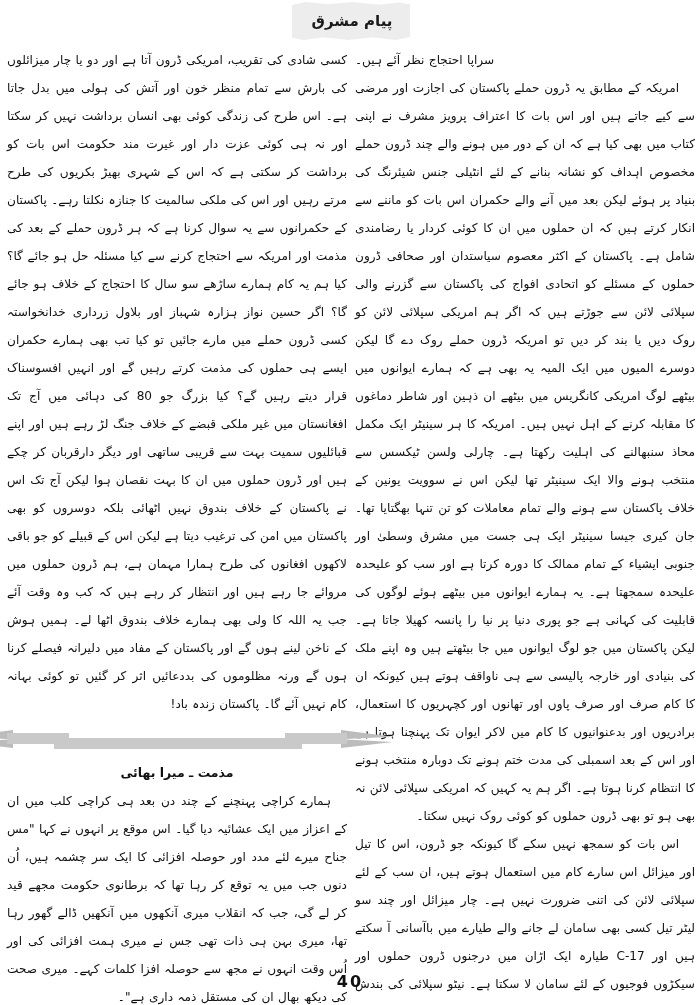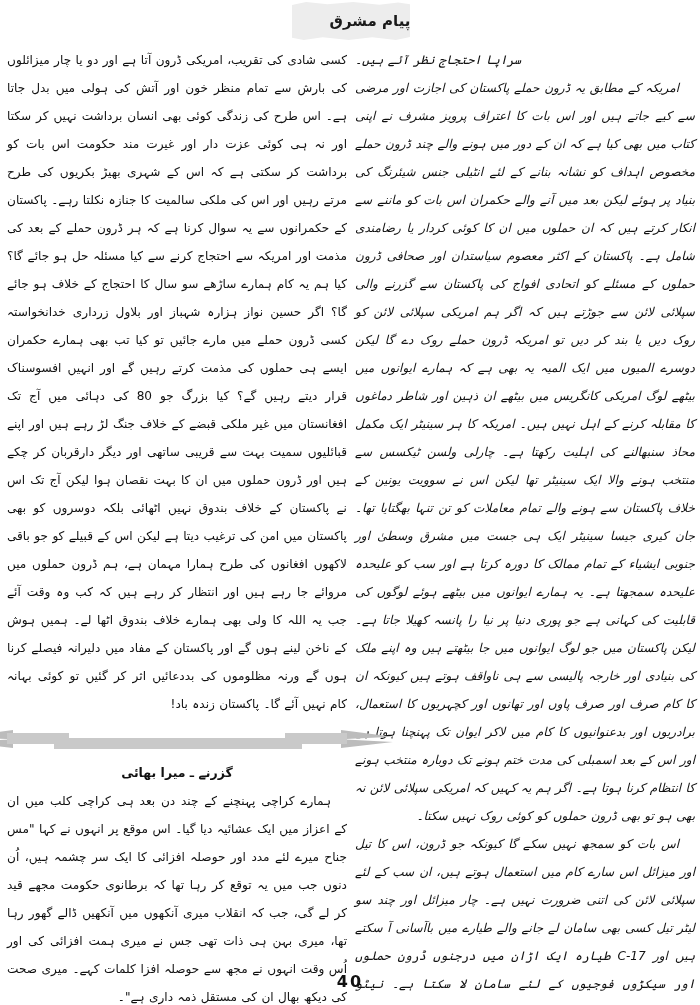--- a/index.html
+++ b/index.html
@@ -33,21 +33,21 @@
     width: 118px;
     height: 38px;
     background: #ededed;
     -webkit-clip-path: polygon(0% 8%, 12% 0%, 30% 6%, 52% 0%, 74% 7%, 90% 1%, 100% 6%,
                                100% 92%, 88% 100%, 68% 93%, 48% 100%, 26% 93%, 10% 100%, 0% 94%);
     clip-path: polygon(0% 8%, 12% 0%, 30% 6%, 52% 0%, 74% 7%, 90% 1%, 100% 6%,
                        100% 92%, 88% 100%, 68% 93%, 48% 100%, 26% 93%, 10% 100%, 0% 94%);
   }
   .masthead-title {
     position: absolute;
-    left: 306px;
+    left: 288px;
     top: 2px;
     width: 128px;
     height: 38px;
     display: flex;
     align-items: center;
     justify-content: center;
     font-size: 15px;
     font-weight: 700;
     letter-spacing: 0.5px;
     color: #1a1a1a;
@@ -64,21 +64,21 @@
     display: flex;
     flex-direction: row;
     direction: rtl;
   }
   .column {
     width: 340px;
     direction: rtl;
     text-align: justify;
     text-justify: inter-word;
   }
-  .column-right { margin-left: 8px; margin-right: 5px; font-style: italic; }
+  .column-right { margin-left: 8px; margin-right: 5px; }
   .column-left  { margin-left: 5px; }
 
   .para {
     margin: 0;
     font-size: 12.1px;
     line-height: 28px;
     text-align: justify;
     text-justify: inter-word;
     word-spacing: 0.5px;
     direction: rtl;
@@ -175,21 +175,21 @@
     <p class="para">کسی شادی کی تقریب، امریکی ڈرون آتا ہے اور دو یا چار میزائلوں کی بارش سے تمام منظر خون اور آتش کی ہولی میں بدل جاتا ہے۔ اس طرح کی زندگی کوئی بھی انسان برداشت نہیں کر سکتا اور نہ ہی کوئی عزت دار اور غیرت مند حکومت اس بات کو برداشت کر سکتی ہے کہ اس کے شہری بھیڑ بکریوں کی طرح مرتے رہیں اور اس کی ملکی سالمیت کا جنازہ نکلتا رہے۔ پاکستان کے حکمرانوں سے یہ سوال کرنا ہے کہ ہر ڈرون حملے کے بعد کی مذمت اور امریکہ سے احتجاج کرنے سے کیا مسئلہ حل ہو جائے گا؟ کیا ہم یہ کام ہمارے ساڑھے سو سال کا احتجاج کے خلاف ہو جائے گا؟ اگر حسین نواز ہزارہ شہباز اور بلاول زرداری خدانخواستہ کسی ڈرون حملے میں مارے جائیں تو کیا تب بھی ہمارے حکمران ایسے ہی حملوں کی مذمت کرتے رہیں گے اور انہیں افسوسناک قرار دیتے رہیں گے؟ کیا بزرگ جو 80 کی دہائی میں آج تک افغانستان میں غیر ملکی قبضے کے خلاف جنگ لڑ رہے ہیں اور اپنے قبائلیوں سمیت بہت سے قریبی ساتھی اور دیگر دارقربان کر چکے ہیں اور ڈرون حملوں میں ان کا بہت نقصان ہوا لیکن آج تک اس نے پاکستان کے خلاف بندوق نہیں اٹھائی بلکہ دوسروں کو بھی پاکستان میں امن کی ترغیب دیتا ہے لیکن اس کے قبیلے کو جو باقی لاکھوں افغانوں کی طرح ہمارا مہمان ہے، ہم ڈرون حملوں میں مروائے جا رہے ہیں اور انتظار کر رہے ہیں کہ کب وہ وقت آئے جب یہ اللہ کا ولی بھی ہمارے خلاف بندوق اٹھا لے۔ ہمیں ہوش کے ناخن لینے ہوں گے اور پاکستان کے مفاد میں دلیرانہ فیصلے کرنا ہوں گے ورنہ مظلوموں کی بددعائیں اثر کر گئیں تو کوئی بہانہ کام نہیں آئے گا۔ پاکستان زندہ باد!</p>
 
     <div class="divider">
       <div class="divider-tail divider-tail-right"></div>
       <div class="divider-tail divider-tail-left"></div>
       <div class="divider-wing divider-wing-right"></div>
       <div class="divider-wing divider-wing-left"></div>
       <div class="divider-bar"></div>
     </div>
 
-    <div class="subheading">گزرنے ـ میرا بھائی</div>
+    <div class="subheading">مذمت ـ میرا بھائی</div>
 
     <p class="para para-indent">ہمارے کراچی پہنچنے کے چند دن بعد ہی کراچی کلب میں ان کے اعزاز میں ایک عشائیہ دیا گیا۔ اس موقع پر انہوں نے کہا "مس جناح میرے لئے مدد اور حوصلہ افزائی کا ایک سر چشمہ ہیں، اُن دنوں جب میں یہ توقع کر رہا تھا کہ برطانوی حکومت مجھے قید کر لے گی، جب کہ انقلاب میری آنکھوں میں آنکھیں ڈالے گھور رہا تھا، میری بہن ہی ذات تھی جس نے میری ہمت افزائی کی اور اُس وقت انہوں نے مجھ سے حوصلہ افزا کلمات کہے۔ میری صحت کی دیکھ بھال ان کی مستقل ذمہ داری ہے"۔</p>
 
   </div>
 
 </div>
 
 <div class="page-number">40</div>
 
 </body></html>

